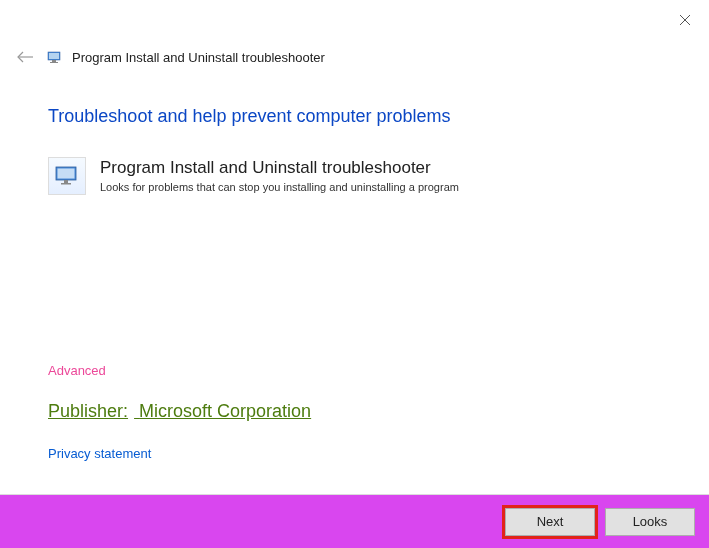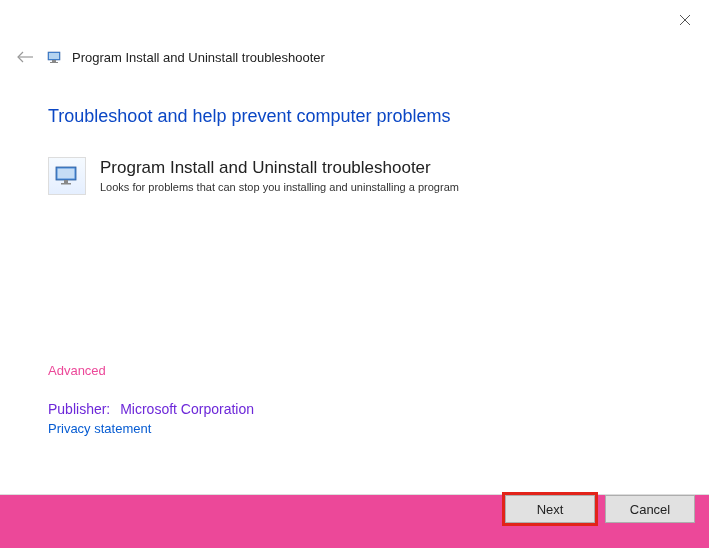--- a/index.html
+++ b/index.html
@@ -99,44 +99,46 @@
       margin-top: 2px;
     }
     .advanced-link {
       color: #ec4899;
       font-size: 13px;
       margin-top: 168px;
       cursor: pointer;
       display: inline-block;
     }
     .publisher-row {
-      font-size: 14px;
-      color: #6d28d9;
+      font-size: 18px;
+      color: #4d7c0f;
       margin-top: 22px;
+      text-decoration: underline;
     }
     .publisher-label {
       margin-right: 6px;
     }
     .privacy-link {
       color: #075cd2;
       font-size: 13px;
-      margin-top: 4px;
+      margin-top: 24px;
       cursor: pointer;
       display: inline-block;
     }
     .footer {
       position: absolute;
       bottom: 0;
       left: 0;
       right: 0;
       height: 54px;
-      background: #ec4899;
+      background: #d946ef;
       border-top: 1px solid #dcdcdc;
       display: flex;
       justify-content: flex-end;
+      align-items: center;
       padding-right: 14px;
       gap: 10px;
     }
     .btn {
       min-width: 90px;
       height: 28px;
       background: #e1e1e1;
       border: 1px solid #adadad;
       font-size: 13px;
       color: #222;
@@ -203,14 +205,14 @@
   <div class="publisher-row">
     <span class="publisher-label">Publisher:</span>
     <span>Microsoft Corporation</span>
   </div>
 
   <a class="privacy-link">Privacy statement</a>
 </div>
 
 <div class="footer">
   <button class="btn btn-next">Next</button>
-  <button class="btn">Cancel</button>
+  <button class="btn">Looks</button>
 </div>
 
 </body></html>

